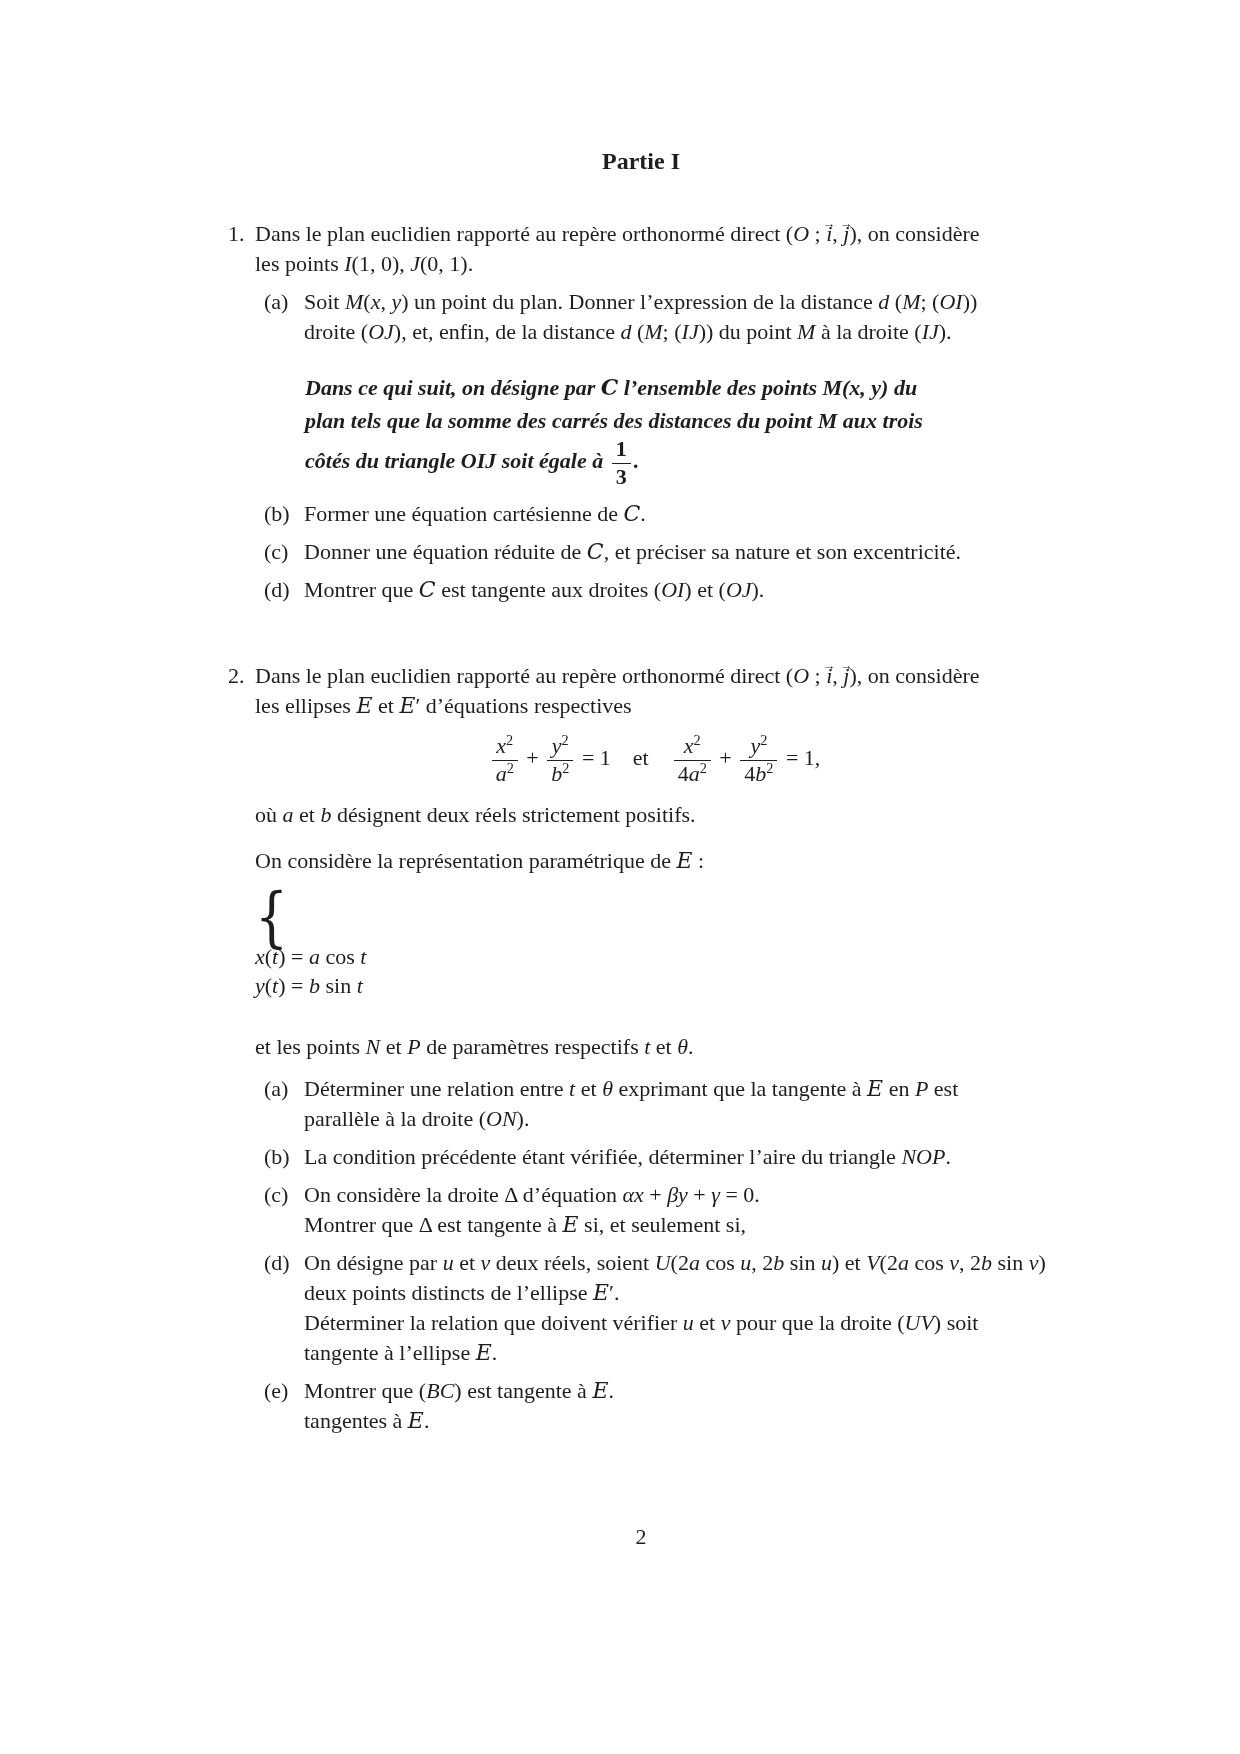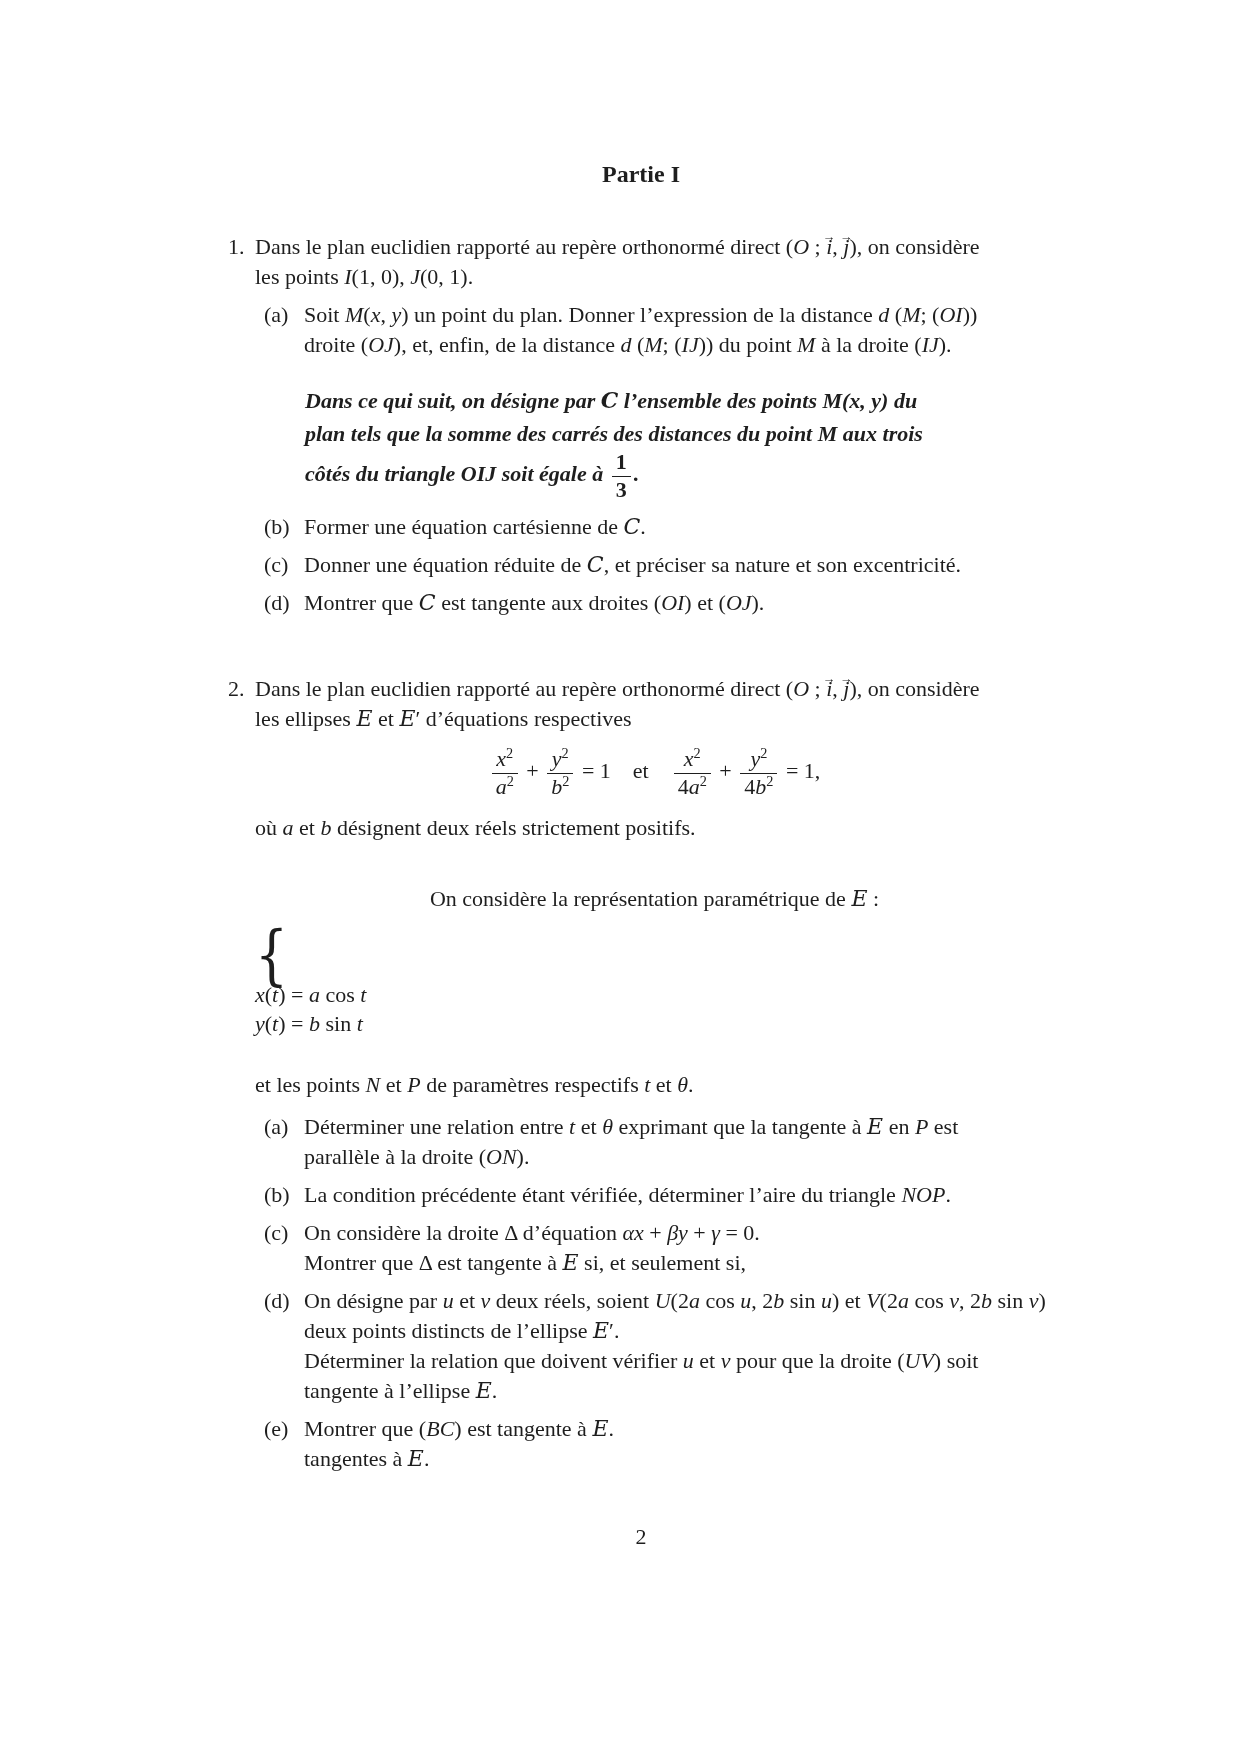--- a/index.html
+++ b/index.html
@@ -5,41 +5,41 @@
   html,body{margin:0;padding:0;background:#e9e9e9;}
   .page{
     position:relative;
     width:1240px;height:1754px;
     background:#ffffff;
     font-family:"Liberation Serif","DejaVu Serif",serif;
     font-size:22px;color:#1e1e1e;
     overflow:hidden;
     margin:0 auto;
   }
-  .content{position:absolute;left:228px;top:161px;width:826px;}
+  .content{position:absolute;left:228px;top:148px;width:826px;}
   .doc-title{
     text-align:center;font-weight:bold;font-size:24px;
     line-height:26px;margin:0 0 45px 0;
   }
   .item{display:flex;align-items:flex-start;}
   .item + .item{margin-top:56px;}
   .item-label{flex:none;width:27px;line-height:30px;}
   .item-body{flex:1 1 auto;min-width:0;}
   .tline{line-height:30px;white-space:nowrap;}
   .sub{display:flex;align-items:flex-start;margin-top:8px;}
   .sub-label{flex:none;width:49px;padding-left:9px;box-sizing:border-box;line-height:30px;}
   .sub-body{flex:1 1 auto;min-width:0;}
   .note{
     margin:24px 0 10px 50px;width:740px;
     font-style:italic;font-weight:600;
   }
   .note .tline{line-height:33px;}
   .display{text-align:center;margin:13px 0 13px 0;line-height:30px;white-space:nowrap;}
   .positivity{margin-top:11px;}
-  .param-intro{margin-top:41px;text-align:center;}
+  .param-intro{margin-top:16px;}
   .points-line{margin-top:32px;}
   i{font-style:italic;}
   .cal{font-style:italic;font-family:"DejaVu Serif",serif;}
   sup{font-size:0.65em;line-height:0;}
   .frac{
     display:inline-block;vertical-align:middle;text-align:center;
     margin:0 3px;line-height:1.12;font-style:normal;
   }
   .frac .num{display:block;padding:0 4px 1px 4px;}
   .frac .den{display:block;border-top:1px solid #1e1e1e;padding:1px 4px 0 4px;}

